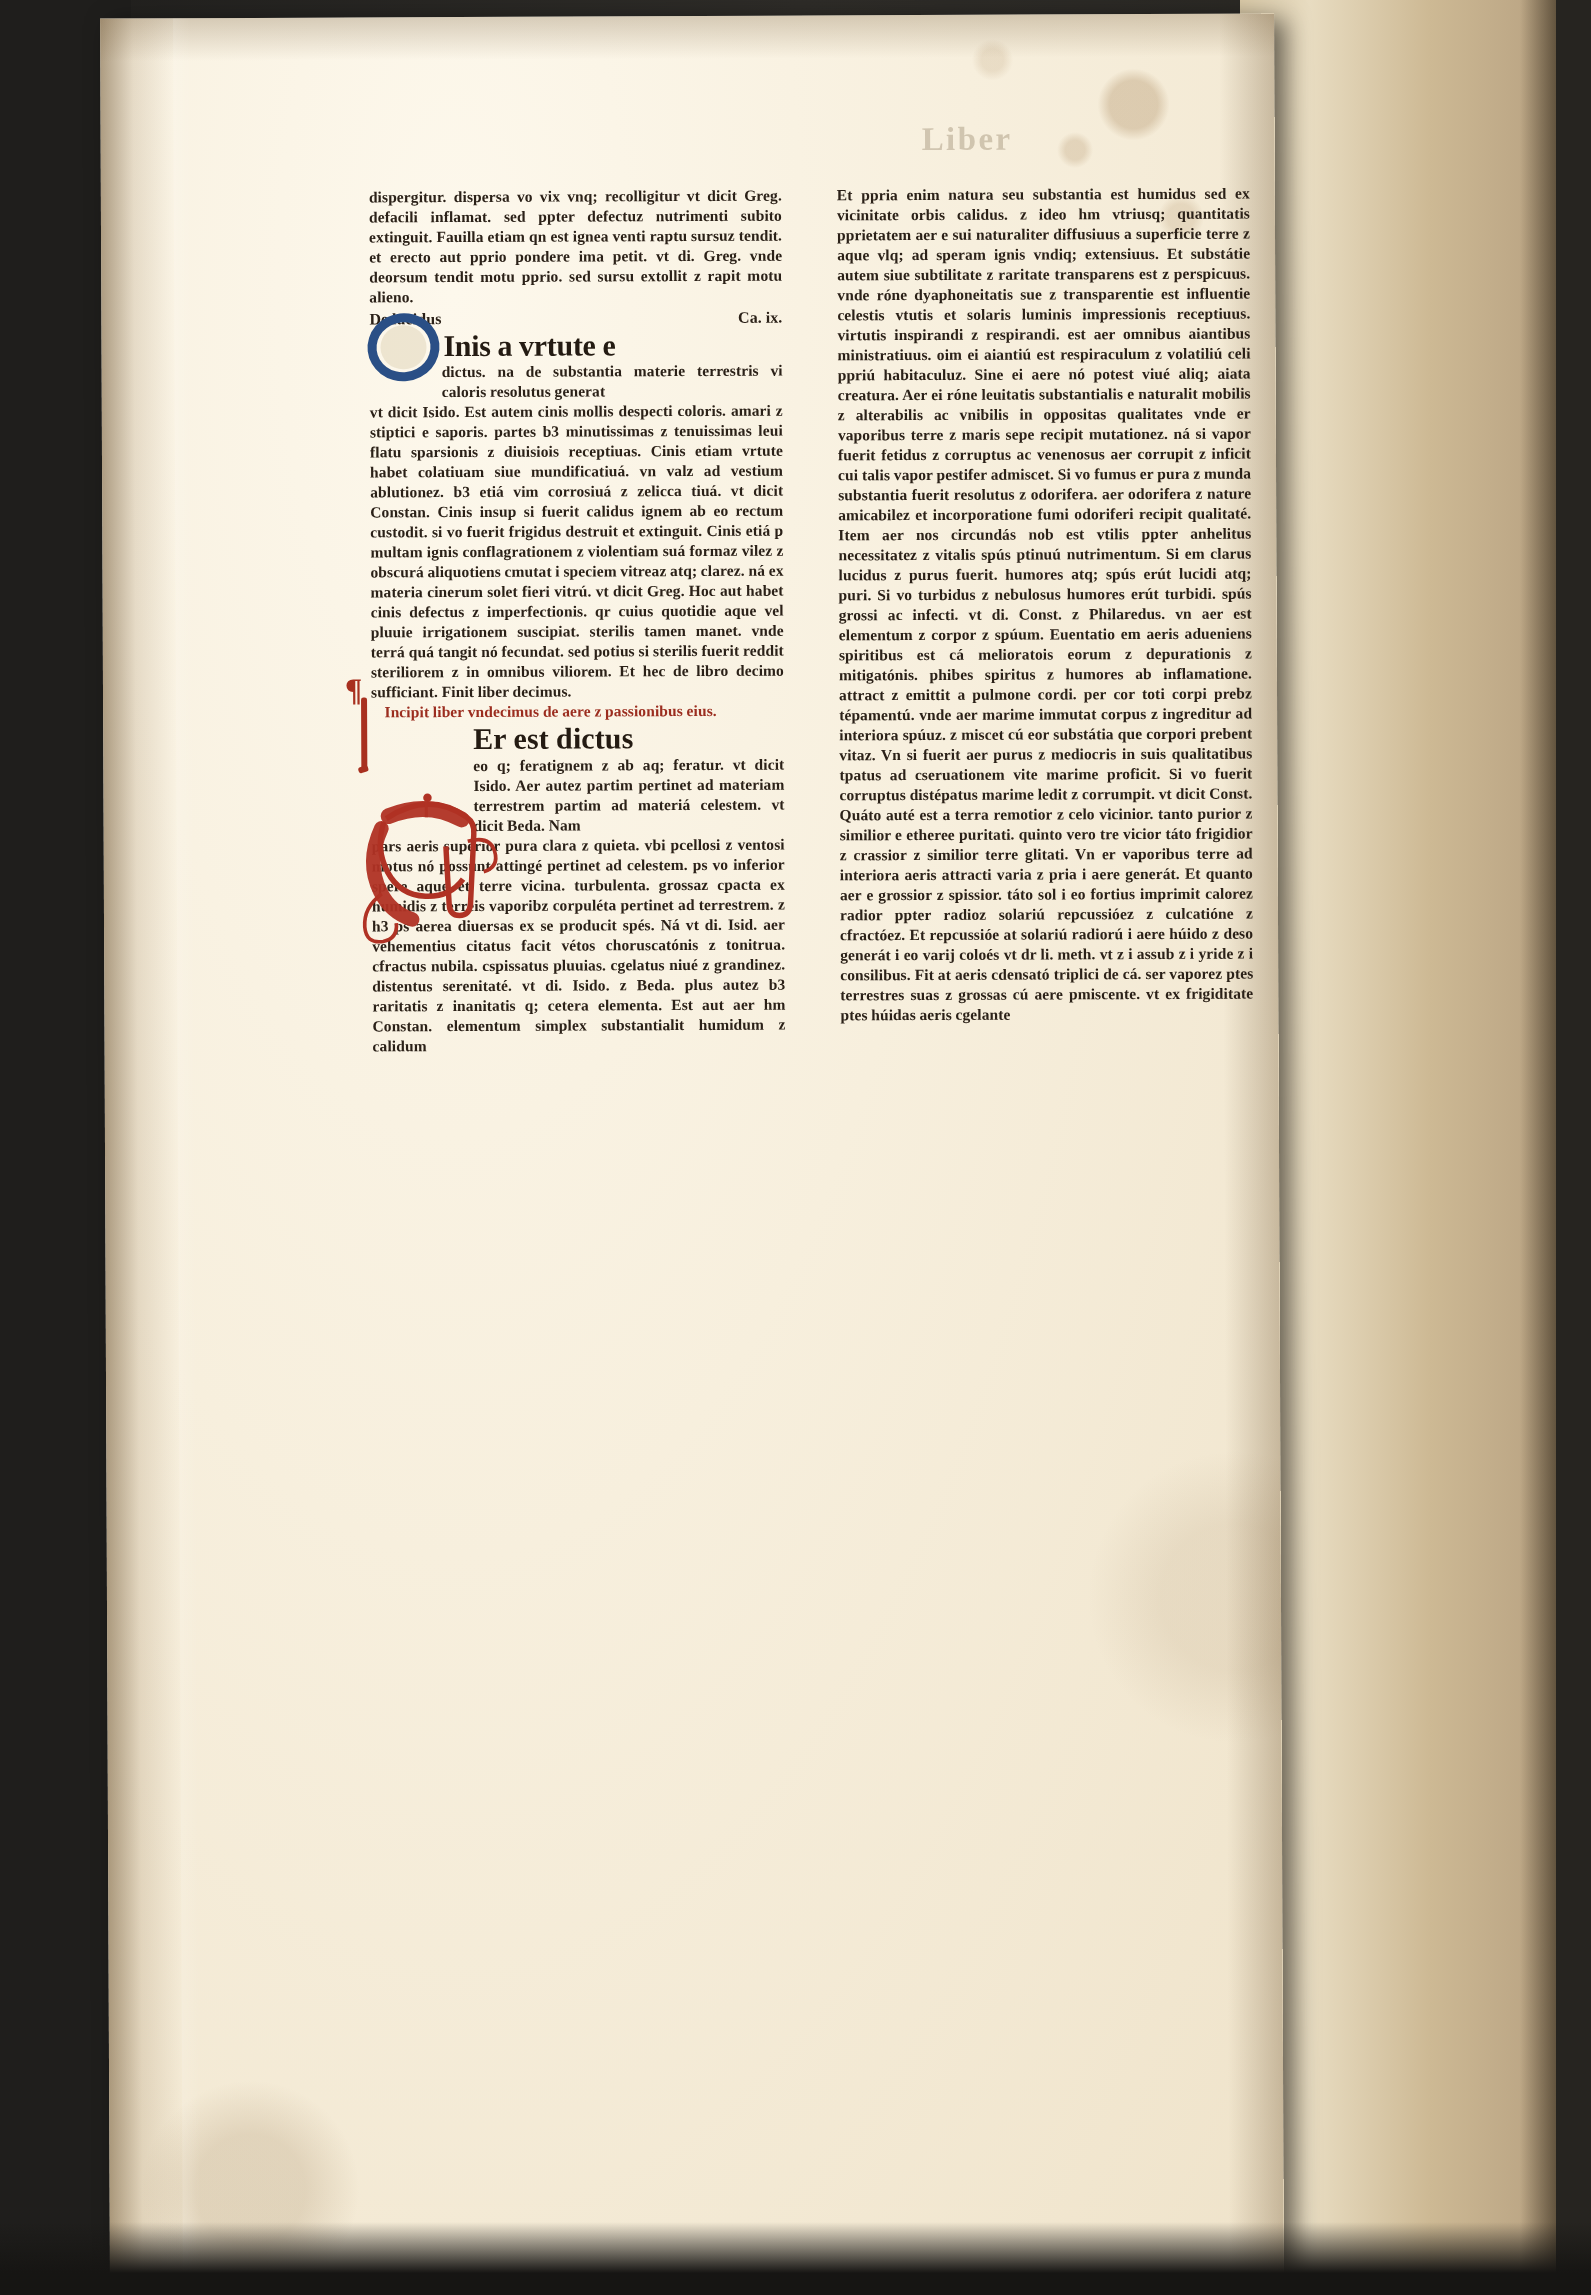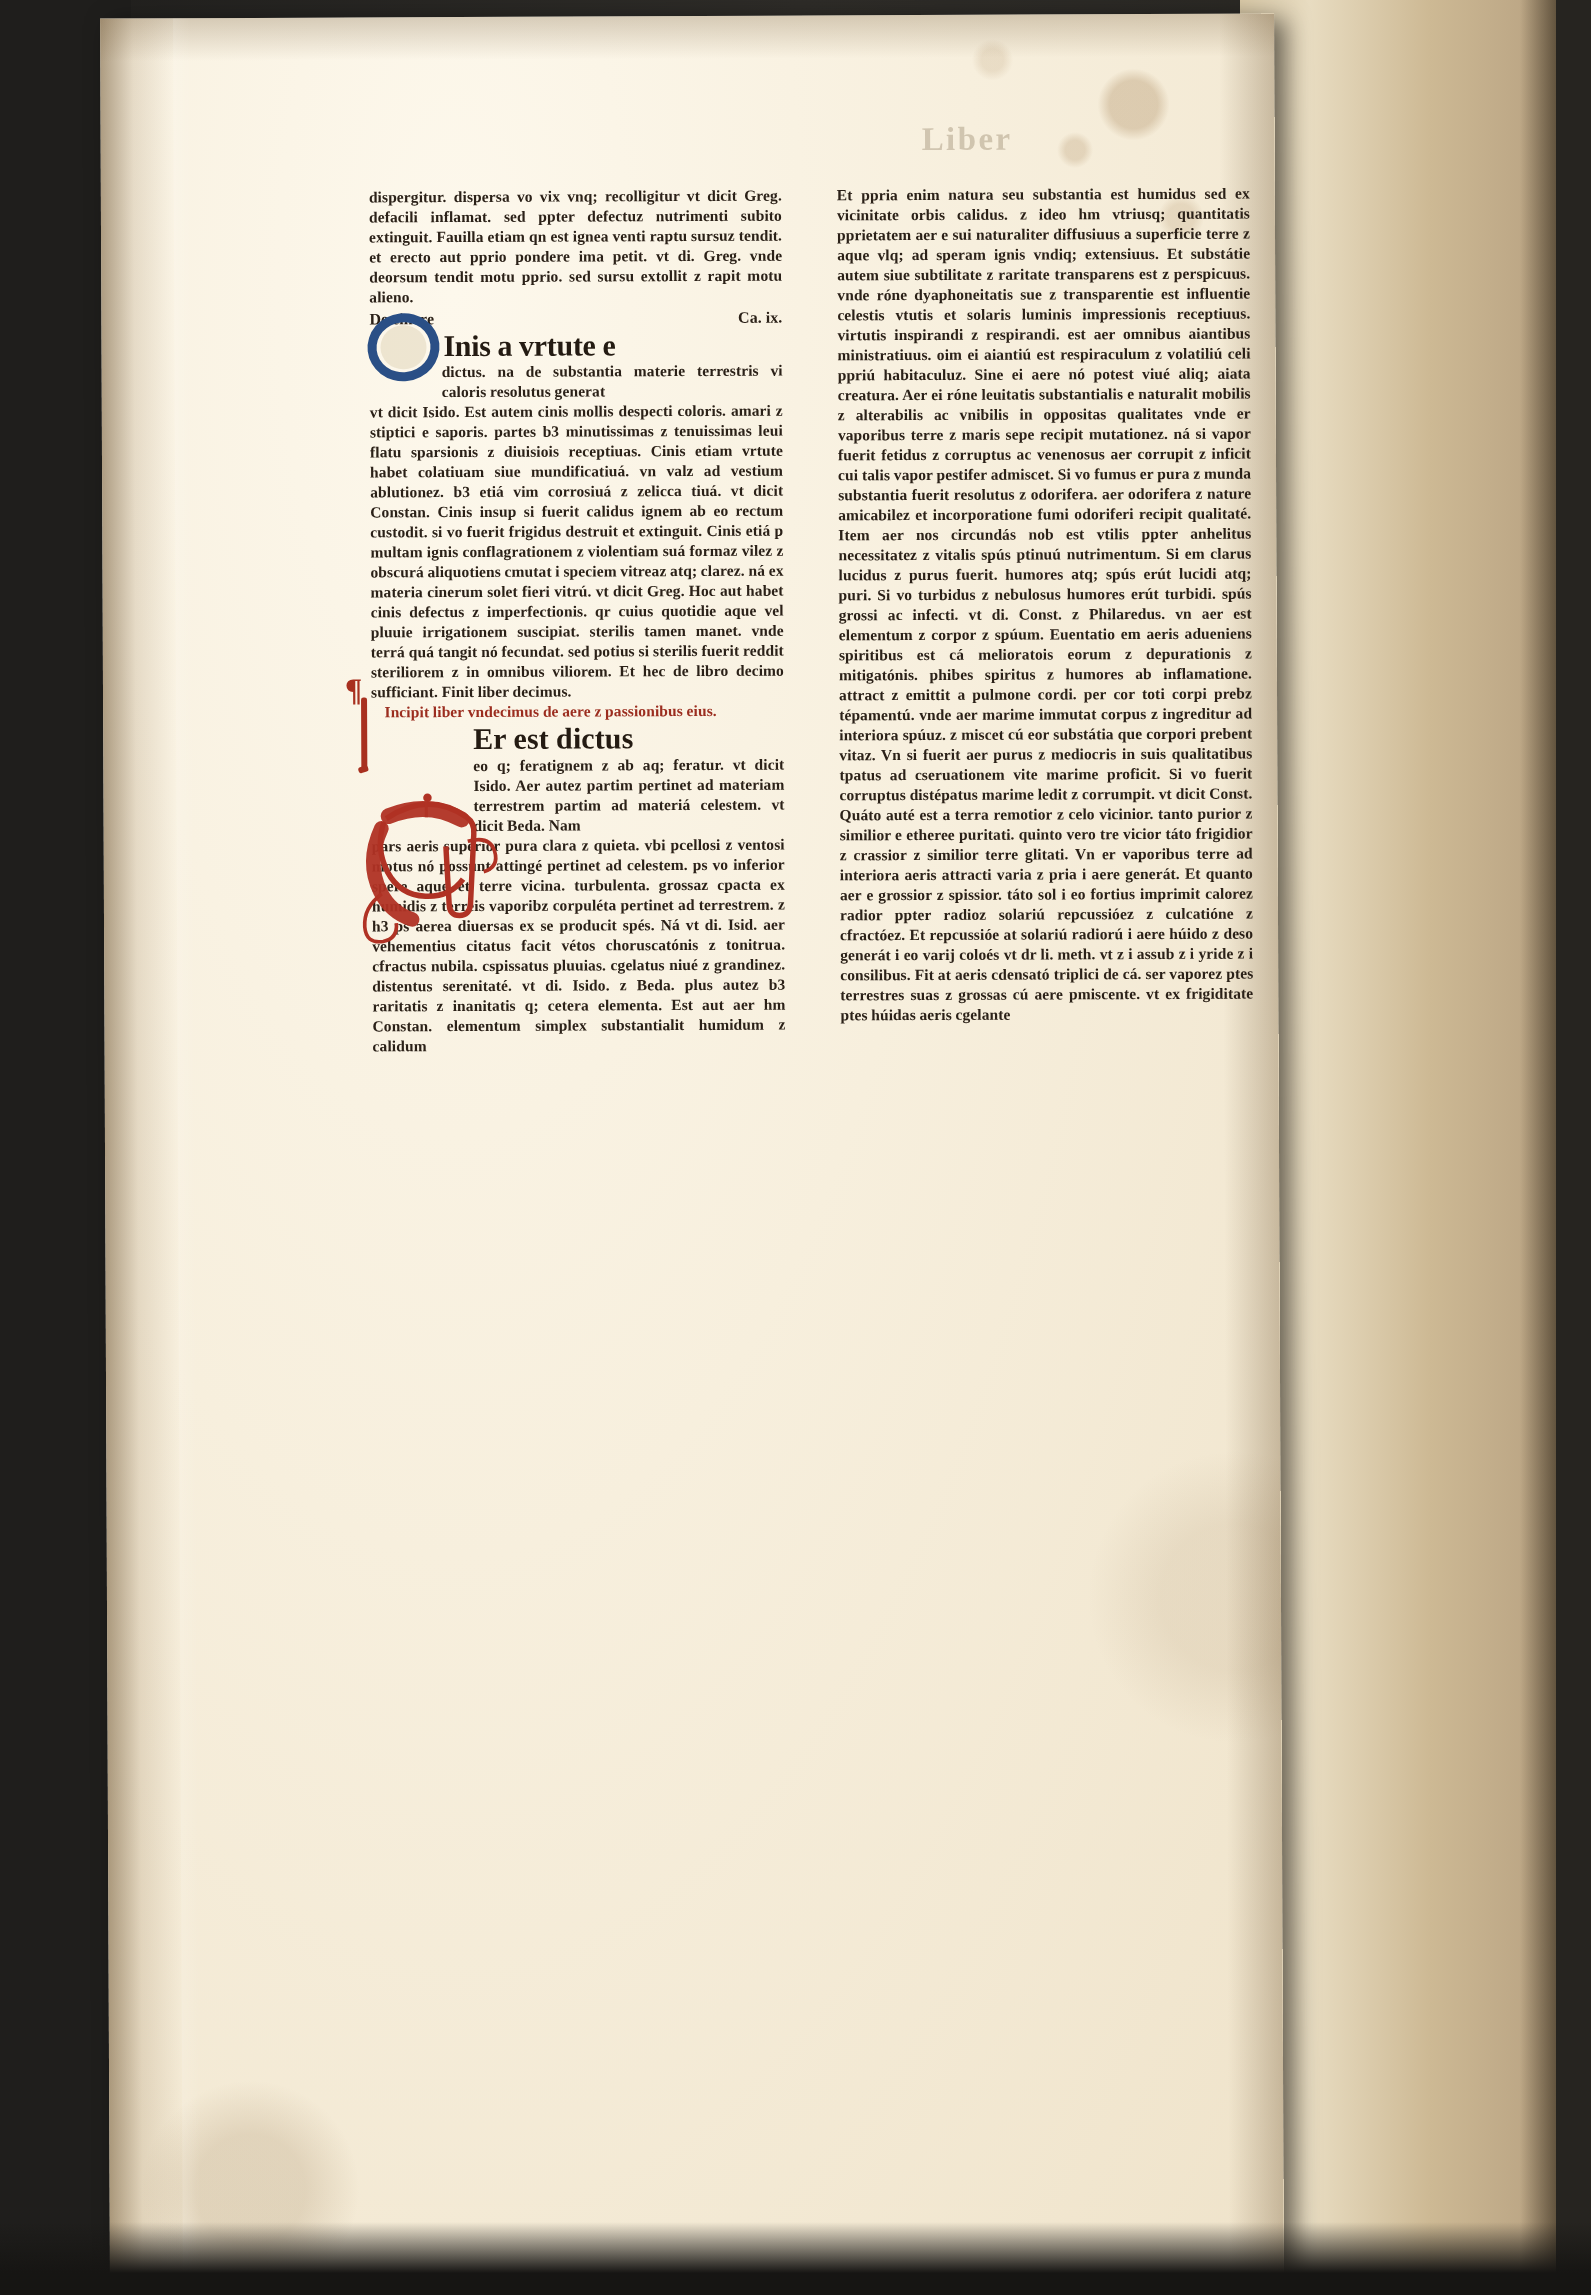--- a/index.html
+++ b/index.html
@@ -217,21 +217,21 @@
     <div class="fore-edge"></div>
     <div class="leaf-top-shadow"></div>
 
     <div id="running-head">Liber</div>
 
     <div class="col" id="col-left">
 
       <p>dispergitur. dispersa vo vix vnq; recolligitur vt dicit Greg. defacili inflamat. sed ppter defectuz nutrimenti subito extinguit. Fauilla etiam qn est ignea venti raptu sursuz tendit. et erecto aut pprio pondere ima petit. vt di. Greg. vnde deorsum tendit motu pprio. sed sursu extollit z rapit motu alieno.</p>
 
       <div class="head-line">
-        <span>De cinere</span>
+        <span>De lucidus</span>
         <span>Ca. ix.</span>
       </div>
 
       <p class="display">
         <span style="display:inline-block;width:67px"></span>
         <span>Inis a vrtute e</span>
       </p>
 
       <p class="wrap-O">dictus. na de substantia materie terrestris vi caloris resolutus generat</p>
 

